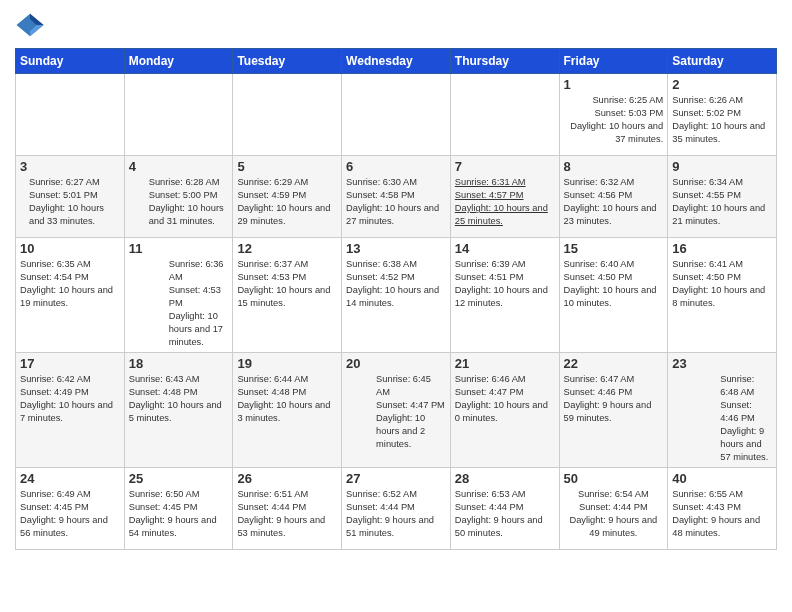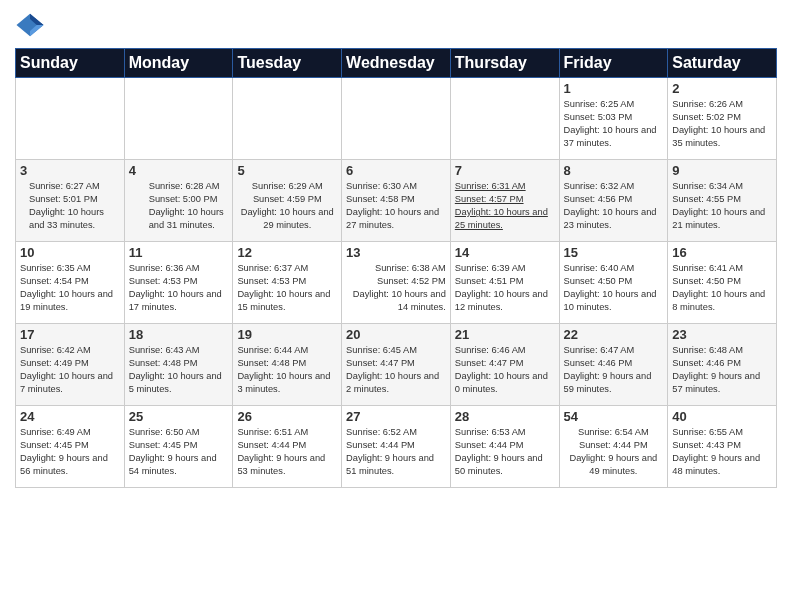--- a/index.html
+++ b/index.html
@@ -47,23 +47,23 @@
     .location {
       font-size: 14px;
       color: #555;
     }
     table {
       width: 100%;
       border-collapse: collapse;
       table-layout: fixed;
     }
     thead tr th {
-      background-color: #0f172a;
+      background-color: #1d4ed8;
       color: #fff;
-      font-size: 16px;
+      font-size: 12px;
       font-weight: bold;
       padding: 5px 4px;
       text-align: left;
       border: 1px solid #2a5a9f;
     }
     tbody tr td {
       border: 1px solid #ccc;
       vertical-align: top;
       padding: 3px 4px;
       font-size: 9.5px;
@@ -123,21 +123,21 @@
     </thead>
     <tbody id="calendar-body">
     <tr>
           <td class="empty"></td>
           <td class="empty"></td>
           <td class="empty"></td>
           <td class="empty"></td>
           <td class="empty"></td>
           <td>
             <span class="day-number">1</span>
-            <div class="day-info" style="white-space: pre-line;">Sunrise: 6:25 AM
+            <div class="day-info" style="white-space: pre-line; text-align: right;">Sunrise: 6:25 AM
 Sunset: 5:03 PM
 Daylight: 10 hours and 37 minutes.</div>
           </td>
           <td>
             <span class="day-number">2</span>
             <div class="day-info" style="white-space: pre-line;">Sunrise: 6:26 AM
 Sunset: 5:02 PM
 Daylight: 10 hours and 35 minutes.</div>
           </td>
         </tr>
@@ -149,21 +149,21 @@
 Daylight: 10 hours and 33 minutes.</div>
           </td>
           <td>
             <span class="day-number">4</span>
             <div class="day-info" style="white-space: pre-line; margin-left: 20px;">Sunrise: 6:28 AM
 Sunset: 5:00 PM
 Daylight: 10 hours and 31 minutes.</div>
           </td>
           <td>
             <span class="day-number">5</span>
-            <div class="day-info" style="white-space: pre-line; text-align: center;">Sunrise: 6:29 AM
+            <div class="day-info" style="white-space: pre-line;">Sunrise: 6:29 AM
 Sunset: 4:59 PM
 Daylight: 10 hours and 29 minutes.</div>
           </td>
           <td>
             <span class="day-number">6</span>
             <div class="day-info" style="white-space: pre-line;">Sunrise: 6:30 AM
 Sunset: 4:58 PM
 Daylight: 10 hours and 27 minutes.</div>
           </td>
           <td>
@@ -187,33 +187,33 @@
         </tr>
         <tr>
           <td>
             <span class="day-number">10</span>
             <div class="day-info" style="white-space: pre-line;">Sunrise: 6:35 AM
 Sunset: 4:54 PM
 Daylight: 10 hours and 19 minutes.</div>
           </td>
           <td>
             <span class="day-number">11</span>
-            <div class="day-info" style="white-space: pre-line;">Sunrise: 6:36 AM
+            <div class="day-info" style="white-space: pre-line; margin-left: 40px;">Sunrise: 6:36 AM
 Sunset: 4:53 PM
 Daylight: 10 hours and 17 minutes.</div>
           </td>
           <td>
             <span class="day-number">12</span>
             <div class="day-info" style="white-space: pre-line;">Sunrise: 6:37 AM
 Sunset: 4:53 PM
 Daylight: 10 hours and 15 minutes.</div>
           </td>
           <td>
             <span class="day-number">13</span>
-            <div class="day-info" style="white-space: pre-line; text-align: right;">Sunrise: 6:38 AM
+            <div class="day-info" style="white-space: pre-line;">Sunrise: 6:38 AM
 Sunset: 4:52 PM
 Daylight: 10 hours and 14 minutes.</div>
           </td>
           <td>
             <span class="day-number">14</span>
             <div class="day-info" style="white-space: pre-line;">Sunrise: 6:39 AM
 Sunset: 4:51 PM
 Daylight: 10 hours and 12 minutes.</div>
           </td>
           <td>
@@ -243,39 +243,39 @@
 Daylight: 10 hours and 5 minutes.</div>
           </td>
           <td>
             <span class="day-number">19</span>
             <div class="day-info" style="white-space: pre-line;">Sunrise: 6:44 AM
 Sunset: 4:48 PM
 Daylight: 10 hours and 3 minutes.</div>
           </td>
           <td>
             <span class="day-number">20</span>
-            <div class="day-info" style="white-space: pre-line;">Sunrise: 6:45 AM
+            <div class="day-info" style="white-space: pre-line; margin-left: 30px;">Sunrise: 6:45 AM
 Sunset: 4:47 PM
 Daylight: 10 hours and 2 minutes.</div>
           </td>
           <td>
             <span class="day-number">21</span>
             <div class="day-info" style="white-space: pre-line;">Sunrise: 6:46 AM
 Sunset: 4:47 PM
 Daylight: 10 hours and 0 minutes.</div>
           </td>
           <td>
             <span class="day-number">22</span>
             <div class="day-info" style="white-space: pre-line;">Sunrise: 6:47 AM
 Sunset: 4:46 PM
 Daylight: 9 hours and 59 minutes.</div>
           </td>
           <td>
             <span class="day-number">23</span>
-            <div class="day-info" style="white-space: pre-line;">Sunrise: 6:48 AM
+            <div class="day-info" style="white-space: pre-line; margin-left: 48px;">Sunrise: 6:48 AM
 Sunset: 4:46 PM
 Daylight: 9 hours and 57 minutes.</div>
           </td>
         </tr>
         <tr>
           <td>
             <span class="day-number">24</span>
             <div class="day-info" style="white-space: pre-line;">Sunrise: 6:49 AM
 Sunset: 4:45 PM
 Daylight: 9 hours and 56 minutes.</div>
@@ -298,21 +298,21 @@
 Sunset: 4:44 PM
 Daylight: 9 hours and 51 minutes.</div>
           </td>
           <td>
             <span class="day-number">28</span>
             <div class="day-info" style="white-space: pre-line;">Sunrise: 6:53 AM
 Sunset: 4:44 PM
 Daylight: 9 hours and 50 minutes.</div>
           </td>
           <td>
-            <span class="day-number">54</span>
+            <span class="day-number">50</span>
             <div class="day-info" style="white-space: pre-line; text-align: center;">Sunrise: 6:54 AM
 Sunset: 4:44 PM
 Daylight: 9 hours and 49 minutes.</div>
           </td>
           <td>
             <span class="day-number">40</span>
             <div class="day-info" style="white-space: pre-line;">Sunrise: 6:55 AM
 Sunset: 4:43 PM
 Daylight: 9 hours and 48 minutes.</div>
           </td>

